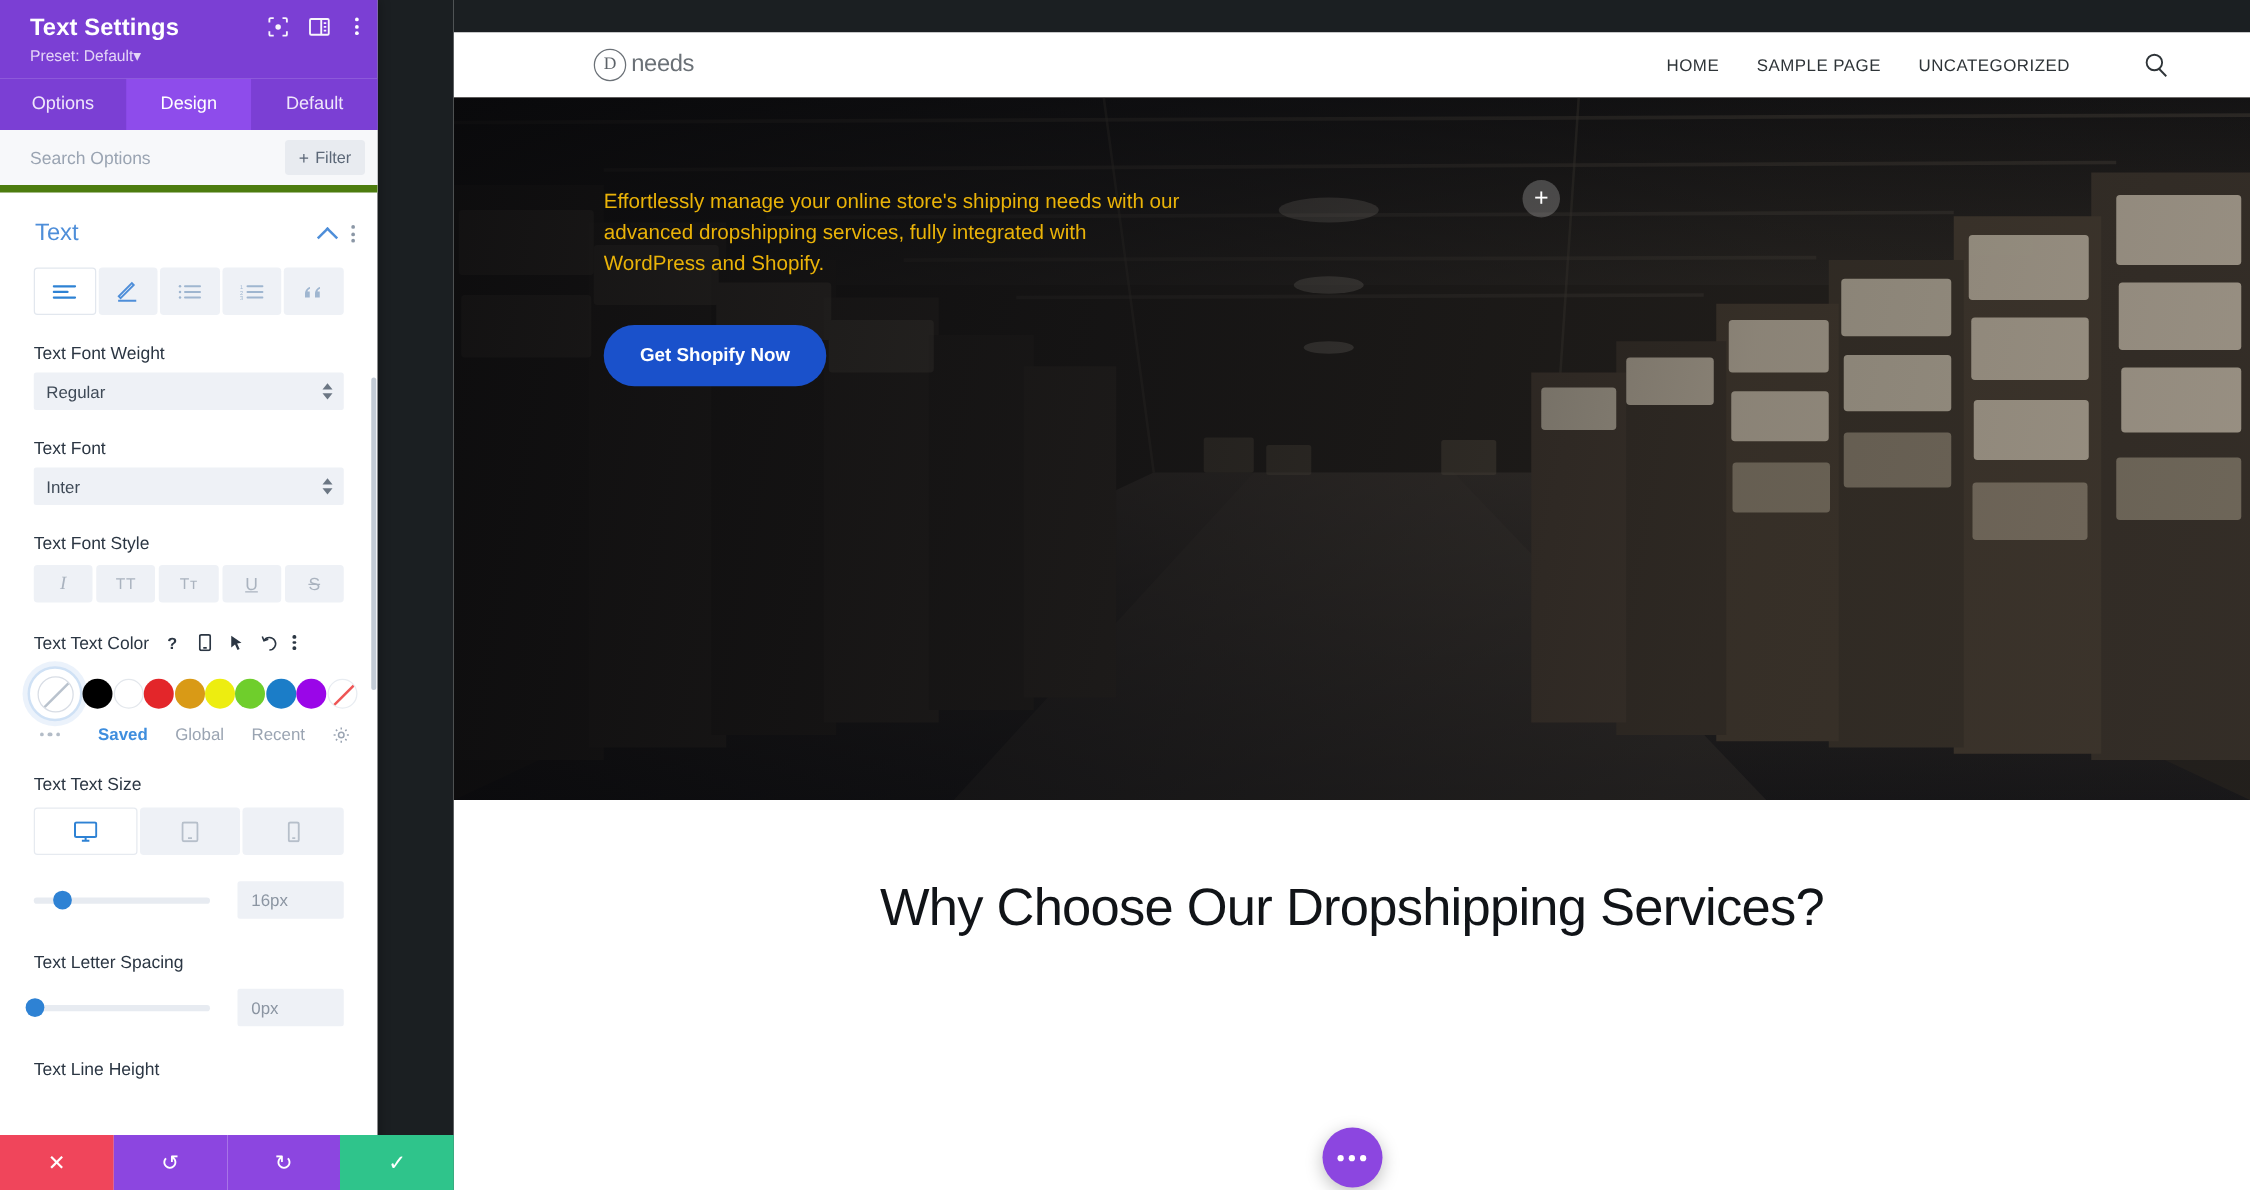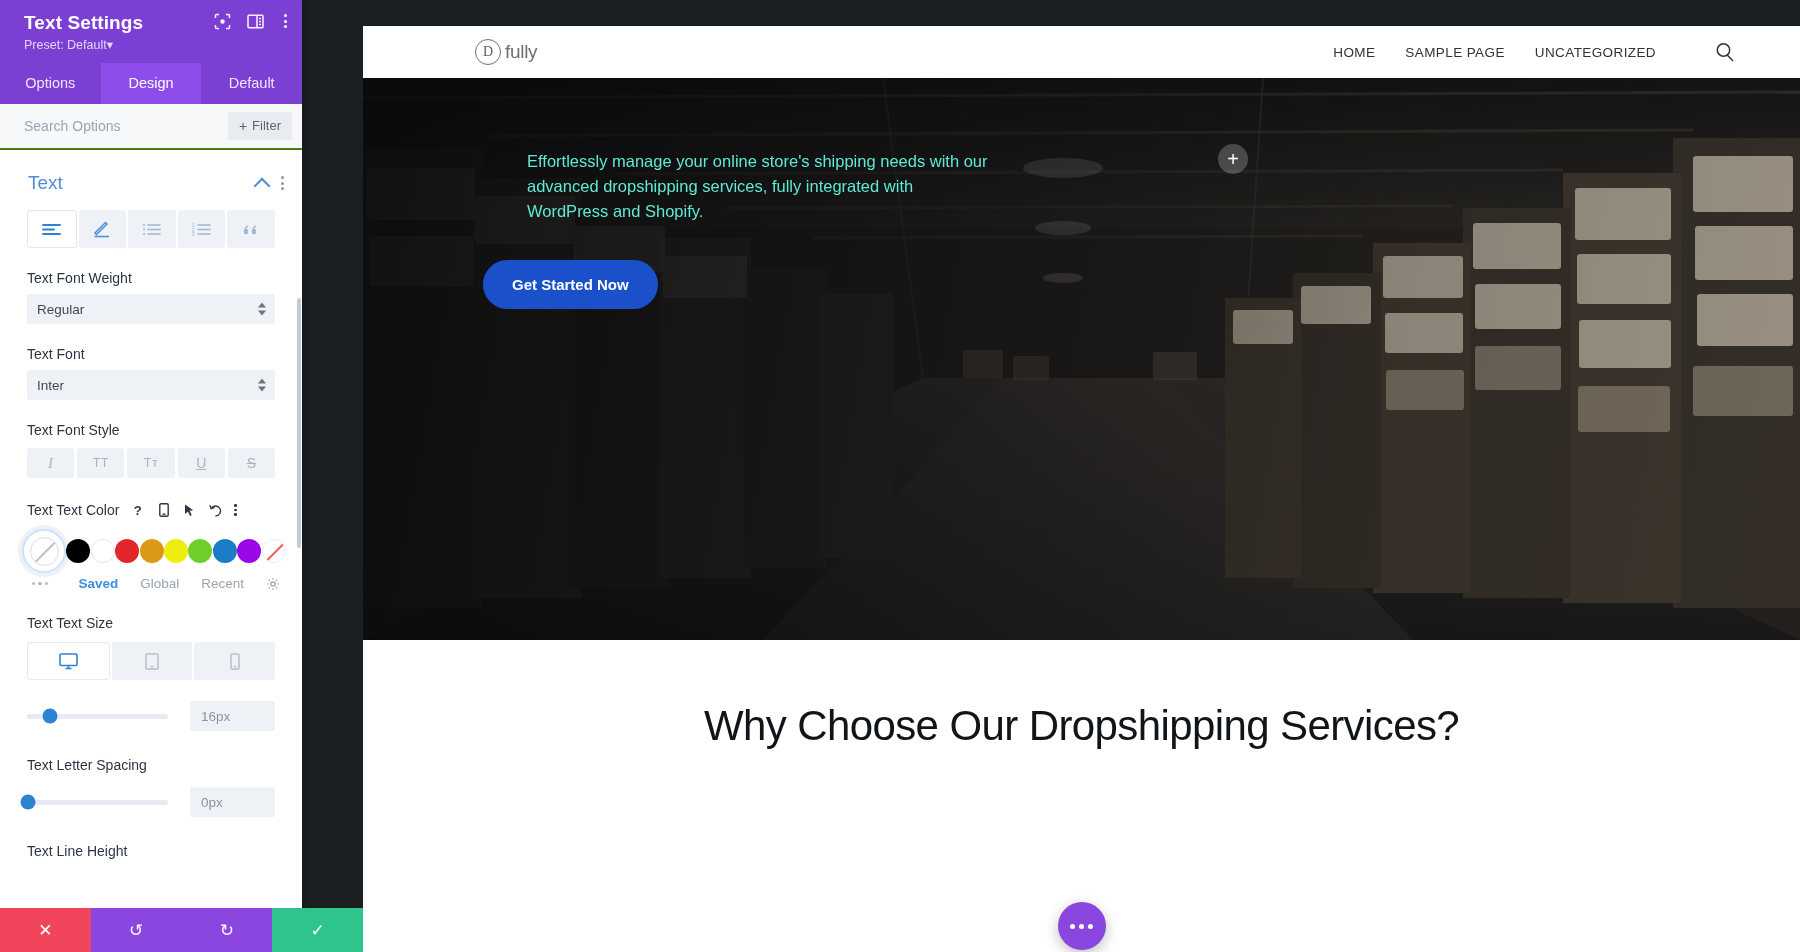--- a/index.html
+++ b/index.html
@@ -46,21 +46,21 @@
   .panel-tabs { display: flex; background: #7b3fd4; flex: none; }
   .panel-tab {
     flex: 1; text-align: center; padding: 12px 0 13px;
     color: #efe6fb; font-size: 14.5px; cursor: pointer;
     background: #7b3fd4;
   }
   .panel-tab.active { background: #8e4ceb; color: #fff; }
 
   .search-row {
     display: flex; align-items: center; justify-content: space-between;
-    background: #f7f8fa; border-bottom: 2px solid #4d7c0f;
+    background: #f7f8fa; border-bottom: 6px solid #4d7c0f;
     padding: 8px 10px 8px 24px; flex: none;
   }
   .search-input {
     border: none; background: transparent; outline: none;
     font-size: 14px; color: #5b6777; font-family: inherit; width: 210px;
   }
   .search-input::placeholder { color: #9aa4b2; }
   .filter-btn {
     background: #e8ebf0; color: #5b6777; font-size: 13px;
     border-radius: 3px; padding: 6px 11px 7px; cursor: pointer;
@@ -239,23 +239,22 @@
   .hero-overlay {
     position: absolute; inset: 0;
     background: linear-gradient(100deg, rgba(8,8,10,.86) 0%, rgba(12,12,14,.60) 38%, rgba(20,18,16,.30) 70%, rgba(30,26,22,.22) 100%);
   }
   .hero-content { position: relative; padding: 44px 0 0 120px; max-width: 640px; z-index: 3; }
   .hero-title {
     color: #fff; font-size: 57px; line-height: 68px; font-weight: normal;
     letter-spacing: -.5px; max-width: 520px;
   }
   .hero-para {
-    color: #5eead4; font-size: 16.5px; line-height: 25px; margin-top: 27px;
+    color: #eab308; font-size: 16.5px; line-height: 25px; margin-top: 27px;
     max-width: 470px;
-    margin-left: 44px;
   }
   .hero-btn {
     margin-top: 36px; display: inline-flex; align-items: center; justify-content: center;
     background: #1a51cb; color: #fff; font-size: 15px; font-weight: bold;
     border-radius: 26px; padding: 16px 29px; cursor: pointer;
   }
   .plus-badge {
     position: absolute; left: 855px; top: 66px; width: 30px; height: 30px;
     border-radius: 50%; background: rgba(255,255,255,.22);
     display: flex; align-items: center; justify-content: center;
@@ -555,21 +554,21 @@
       <div class="foot-btn save">✓</div>
     </div>
   </div>
 
   <div class="preview">
     <div class="topstrip"></div>
 
     <div class="site-nav">
       <div class="logo">
         <span class="logo-d">D</span>
-        <span class="logo-text">fully</span>
+        <span class="logo-text">needs</span>
       </div>
       <div class="nav-links">
         <span class="nav-link">HOME</span>
         <span class="nav-link">SAMPLE PAGE</span>
         <span class="nav-link">UNCATEGORIZED</span>
         <span class="nav-search">
           <svg width="22" height="22" viewBox="0 0 22 22" fill="none" stroke="#2e3438" stroke-width="1.5">
             <circle cx="9.5" cy="9" r="6.2"></circle>
               <line x1="13.2" y1="14" x2="19" y2="20"></line>
           </svg>
@@ -667,21 +666,21 @@
             <ellipse cx="700" cy="200" rx="20" ry="5"></ellipse>
           </g>
         </svg>
       </div>
       <div class="hero-overlay"></div>
 
       <div class="plus-badge">+</div>
 
       <div class="hero-content">
         <p class="hero-para">Effortlessly manage your online store's shipping needs with our advanced dropshipping services, fully integrated with WordPress and Shopify.</p>
-        <div class="hero-btn">Get Started Now</div>
+        <div class="hero-btn">Get Shopify Now</div>
       </div>
     </div>
 
     <div class="lower">
       <h2 class="lower-title">Why Choose Our Dropshipping Services?</h2>
       <div class="fab">
         <span class="dots-h">
             <i></i>
             <i></i>
             <i></i>

